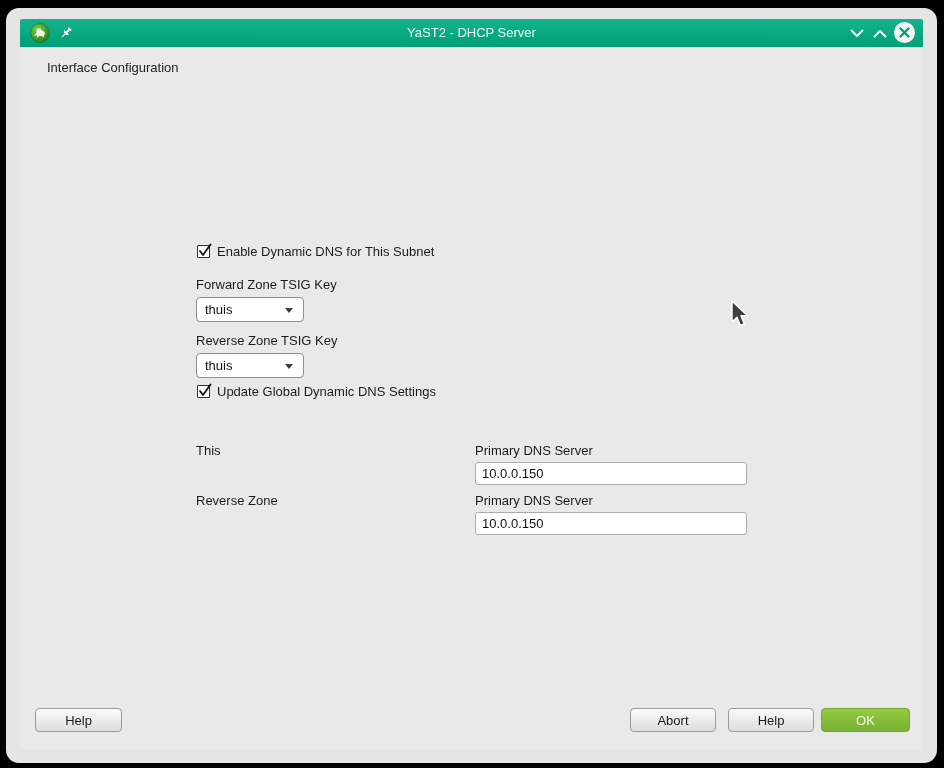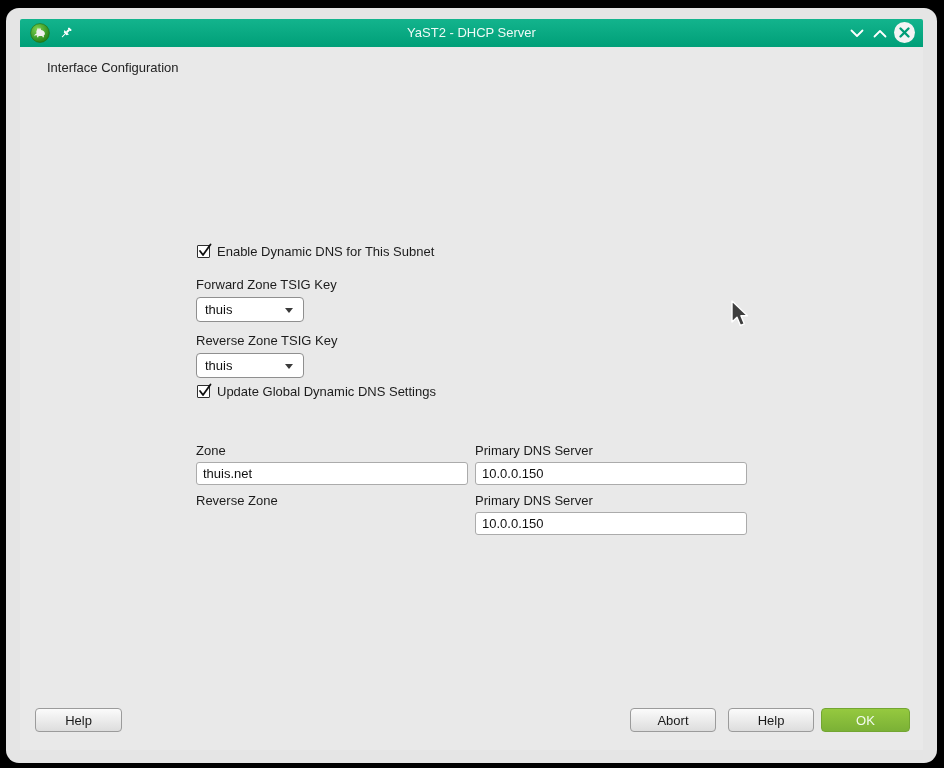--- a/index.html
+++ b/index.html
@@ -145,22 +145,21 @@
 
     <div class="cb-row" style="left:177px; top:337px; width:280px;">
       <span class="cb-box">
         <svg width="16" height="18" viewBox="0 0 16 18">
           <polyline points="3,10 6,14 13.5,3.5" fill="none" stroke="#101010" stroke-width="1.8" stroke-linecap="round" stroke-linejoin="round"></polyline>
         </svg>
       </span>
       <span class="cb-label">Update Global Dynamic DNS Settings</span>
     </div>
 
-    <div class="lbl" style="left:176px; top:396px;">Zone</div>
-    <input class="tfield" style="left: 176px; top: 415px;" value="thuis.net">
+    <div class="lbl" style="left:176px; top:396px;">This</div>
     <div class="lbl" style="left:455px; top:396px;">Primary DNS Server</div>
     <input class="tfield" style="left: 455px; top: 415px;" value="10.0.0.150">
 
     <div class="lbl" style="left:176px; top:446px;">Reverse Zone</div>
     <div class="lbl" style="left:455px; top:446px;">Primary DNS Server</div>
     <input class="tfield" style="left: 455px; top: 465px;" value="10.0.0.150">
 
     <button class="btn" style="left:15px; top:661px; width:87px;">Help</button>
     <button class="btn" style="left:610px; top:661px; width:86px;">Abort</button>
     <button class="btn" style="left:708px; top:661px; width:86px;">Help</button>

